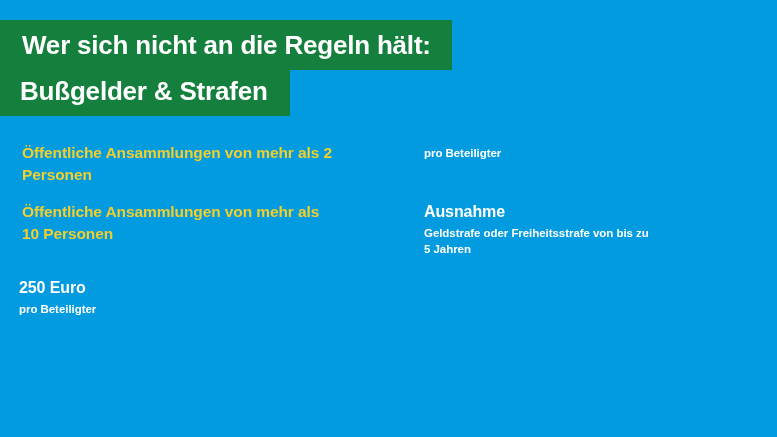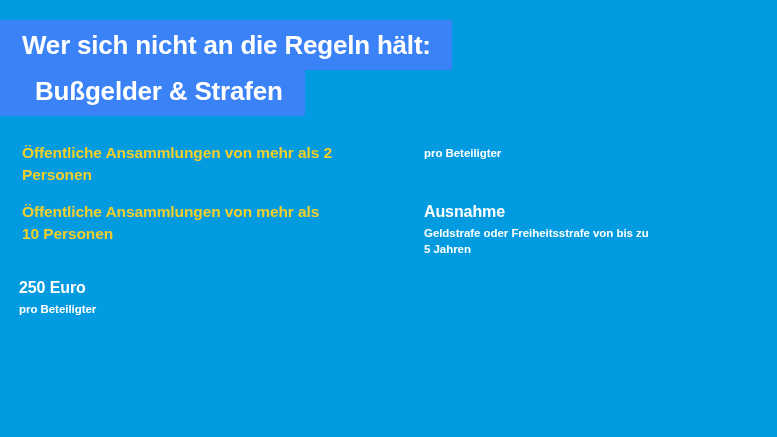--- a/index.html
+++ b/index.html
@@ -25,39 +25,39 @@
 
   
   .title-block {
     position: absolute;
     left: 0;
     top: 20px;
     width: 452px;
   }
   .title-line {
     display: block;
-    background: #3b82f6;
+    background: #15803d;
     color: #ffffff;
     font-size: 26px;
     font-weight: bold;
     letter-spacing: -0.2px;
     white-space: nowrap;
     width: max-content;
     max-width: 452px;
   }
   .title-line-1 {
     width: 452px;
     box-sizing: border-box;
     padding: 9px 0 9px 22px;
     line-height: 32px;
     height: 50px;
   }
   .title-line-2 {
     box-sizing: border-box;
-    padding: 5px 22px 9px 35px;
+    padding: 5px 22px 9px 20px;
     line-height: 32px;
     height: 46px;
   }
 
   
   .rows {
     position: absolute;
     left: 0;
     top: 142px;
     width: 777px;

